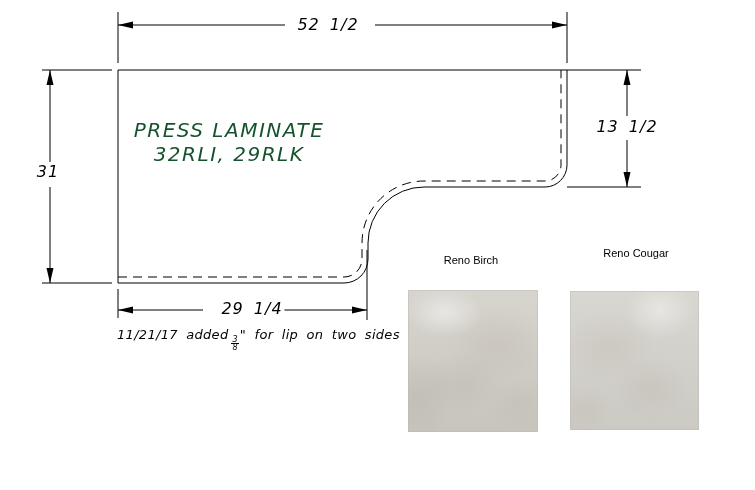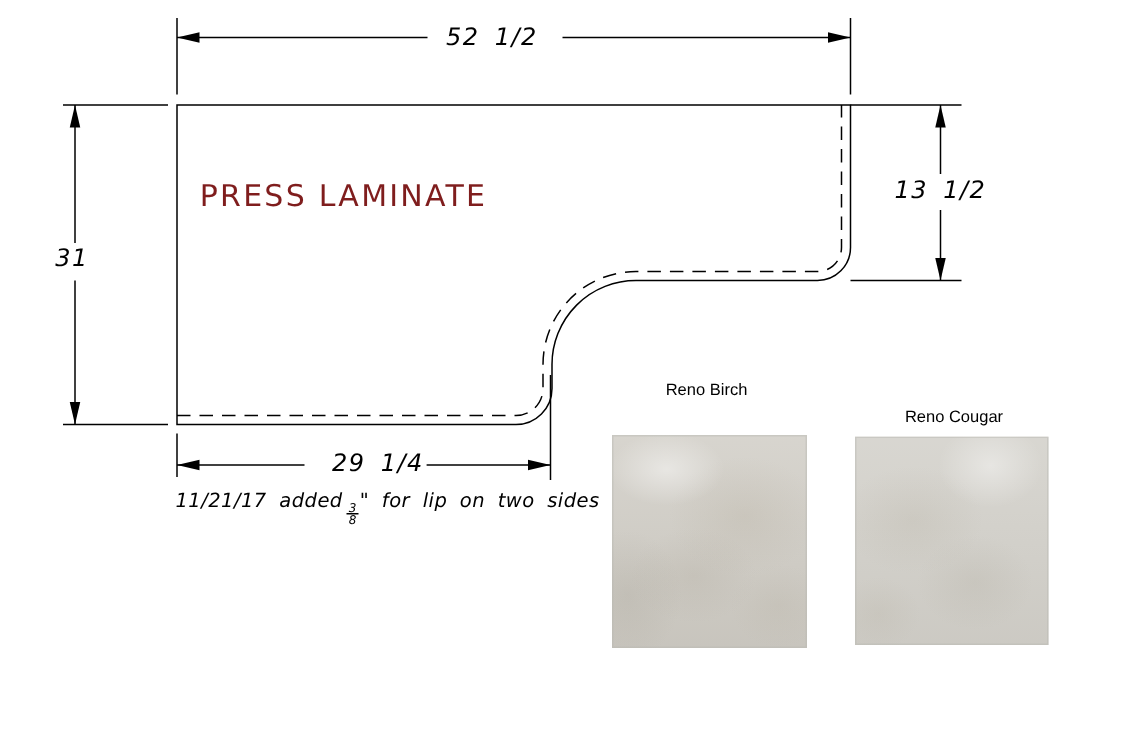--- a/index.html
+++ b/index.html
@@ -8,22 +8,22 @@
     font-family:"DejaVu Sans",sans-serif;color:#000;
   }
   svg.plan{position:absolute;left:0;top:0;}
   .dim-text{
     position:absolute;transform:translateX(-50%);
     font-style:italic;font-size:16px;letter-spacing:1px;word-spacing:4px;
     white-space:nowrap;line-height:16px;color:#000;background:#fff;padding:0 2px;
   }
   .title-block{
     position:absolute;left:229px;top:118px;transform:translateX(-50%);
-    text-align:center;font-size:20px;line-height:24px;
-    letter-spacing:1.5px;white-space:nowrap;color:#7f1d1d;
+    text-align:center;font-style:italic;font-size:20px;line-height:24px;
+    letter-spacing:1.5px;white-space:nowrap;color:#14532d;
   }
   .note{
     position:absolute;left:117px;top:328px;
     font-style:italic;font-size:13px;letter-spacing:0.3px;word-spacing:4px;
     white-space:nowrap;color:#000;line-height:14px;
   }
   .frac{
     display:inline-flex;flex-direction:column;text-align:center;
     font-size:8px;line-height:7px;vertical-align:-3px;margin:0 1px 0 3px;
   }
@@ -109,26 +109,27 @@
     </g>
   </svg>
 
   <div class="dim-text" style="left:328px;top:17px;">52 1/2</div>
   <div class="dim-text" style="left:48px;top:164px;">31</div>
   <div class="dim-text" style="left:627px;top:119px;">13 1/2</div>
   <div class="dim-text" style="left:252px;top:301px;">29 1/4</div>
 
   <div class="title-block">
     <div>PRESS LAMINATE</div>
+    <div>32RLI, 29RLK</div>
   </div>
 
   <div class="note"><span>11/21/17 added</span><span class="frac">
         <span class="frac-num">3</span>
         <span class="frac-den">8</span>
       </span><span>" for lip on two sides</span></div>
 
   <div class="swatch-label" style="left:471px;top:251px;">Reno Birch</div>
-  <div class="swatch-label" style="left:636px;top:269px;">Reno Cougar</div>
+  <div class="swatch-label" style="left:636px;top:244px;">Reno Cougar</div>
 
   <div class="swatch swatch-birch"></div>
   <div class="swatch swatch-cougar"></div>
 
 </div>
 
 </body></html>

